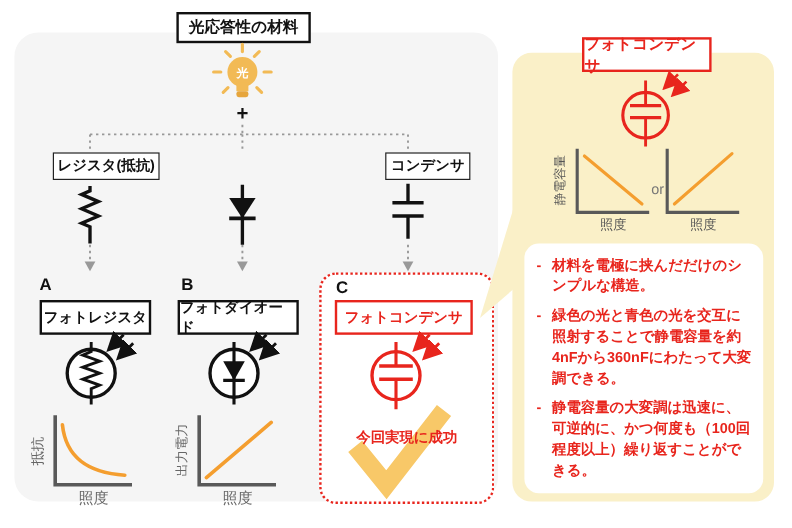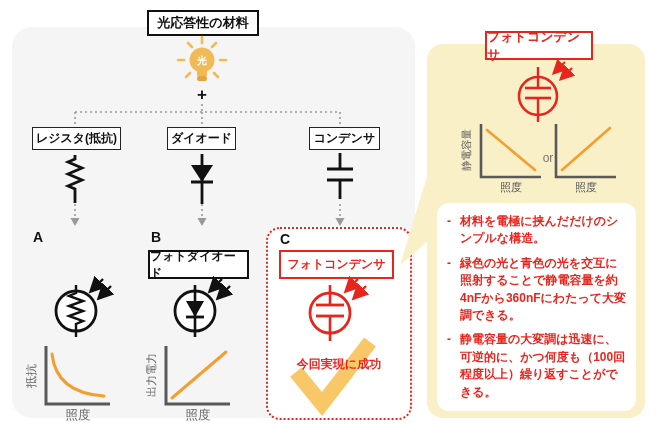--- a/index.html
+++ b/index.html
@@ -3,21 +3,21 @@
 <meta charset="utf-8">
 <style>
   html,body{margin:0;padding:0;background:#fff;font-family:"Liberation Sans","DejaVu Sans",sans-serif;}
   .canvas{position:relative;width:660px;height:440px;background:#fff;overflow:hidden;}
   .abs{position:absolute;}
   .gray-panel{left:12px;top:27px;width:403px;height:391px;background:#f5f5f5;border-radius:20px;z-index:0;}
   .title-box{left:147px;top:10px;width:108px;height:22px;border:2px solid #111;background:#fff;
              display:flex;align-items:center;justify-content:center;font-size:13px;font-weight:bold;color:#111;z-index:2;}
   .plus{left:192px;top:85px;width:20px;text-align:center;font-size:17px;font-weight:bold;color:#111;z-index:2;}
   .branch-box{top:127px;height:21px;border:1.5px solid #222;background:#fff;display:flex;align-items:center;
-              justify-content:center;font-size:12px;font-weight:bold;color:#111;z-index:2;}
+              justify-content:center;font-size:12px;font-weight:bold;color:#111;z-index:2;margin-left:12px;}
   .letter{font-size:14px;font-weight:bold;color:#111;z-index:3;}
   .name-box{top:250px;height:25px;border:2.5px solid #111;background:#fff;display:flex;align-items:center;
             justify-content:center;font-size:12px;font-weight:bold;color:#111;z-index:3;}
   .name-box.red{border:2px solid #e8251d;color:#e8251d;}
   .c-box{left:266px;top:227px;width:146px;height:193px;border:2px dotted #e8251d;border-radius:14px;background:#fff;z-index:2;box-sizing:border-box;}
   .success{left:266px;top:356px;width:146px;text-align:center;font-size:12px;font-weight:bold;color:#e8251d;z-index:4;}
   .yellow-panel{left:427px;top:44px;width:218px;height:374px;background:#faf0c8;border-radius:16px;z-index:1;}
   .panel-title{left:485px;top:31px;width:104px;height:25px;border:2px solid #e8251d;background:#fff;color:#e8251d;
                display:flex;align-items:center;justify-content:center;font-size:13px;font-weight:bold;z-index:6;}
   .bullet-card{left:437px;top:203px;width:199px;height:208px;background:#fff;border-radius:12px;z-index:2;
@@ -66,39 +66,39 @@
     </g>
     <circle cx="28" cy="26" r="12.5" fill="#f2ba55"></circle>
     <path d="M23,35 L23,42 L33,42 L33,35 Z" fill="#f2ba55"></path>
     <rect x="23" y="42" width="10" height="5" rx="2" fill="#e6a53c"></rect>
     <text x="28" y="30" text-anchor="middle" font-size="10" font-weight="bold" fill="#fff">光</text>
   </svg>
 
   <div class="plus abs">+</div>
 
   <div class="branch-box abs" style="left:32px;width:87px">レジスタ(抵抗)</div>
-  <div class="branch-box abs" style="left:167px;width:67px">ダイオード</div>
   <div class="branch-box abs" style="left:309px;width:69px">コンデンサ</div>
 
   <svg class="abs z2" style="left:60px;top:153px" width="30" height="52">
     <polyline points="15,2 15,6 8,9 22,15 8,21 22,27 8,33 15,36 15,50" fill="none" stroke="#111" stroke-width="2.8"></polyline>
   </svg>
   <svg class="abs z2" style="left:187px;top:152px" width="30" height="54">
     <line x1="15" y1="2" x2="15" y2="52" stroke="#111" stroke-width="2.8"></line>
     <polygon points="4,13 26,13 15,30" fill="#111"></polygon>
     <line x1="4" y1="30" x2="26" y2="30" stroke="#111" stroke-width="3"></line>
   </svg>
   <svg class="abs z2" style="left:325px;top:153px" width="30" height="48">
     <line x1="15" y1="0" x2="15" y2="16" stroke="#111" stroke-width="2.8"></line>
     <line x1="2" y1="16" x2="28" y2="16" stroke="#111" stroke-width="3"></line>
     <line x1="2" y1="27" x2="28" y2="27" stroke="#111" stroke-width="3"></line>
     <line x1="15" y1="27" x2="15" y2="46" stroke="#111" stroke-width="2.8"></line>
   </svg>
 
   <div class="letter abs" style="left:33px;top:229px">A</div>
+  <div class="name-box abs" style="left:33px;width:89px">フォトレジスタ</div>
   <svg class="abs z3" style="left:40px;top:275px" width="78" height="64">
     <defs>
         <marker id="m-a" markerWidth="7" markerHeight="7" refX="5" refY="3.5" orient="auto">
       <path d="M0,0 L7,3.5 L0,7 Z" fill="#111"></path>
         </marker>
       </defs>
     <circle cx="36" cy="36" r="20" fill="#fff" stroke="#111" stroke-width="2.8"></circle>
     <polyline points="36,10 36,18 29,21 43,26 29,31 43,36 29,41 43,46 36,49 36,62" fill="none" stroke="#111" stroke-width="2.4"></polyline>
     <line x1="63" y1="4" x2="52" y2="15" stroke="#111" stroke-width="2.4" marker-end="url(#m-a)"></line>
     <line x1="71" y1="11" x2="60" y2="22" stroke="#111" stroke-width="2.4" marker-end="url(#m-a)"></line>

